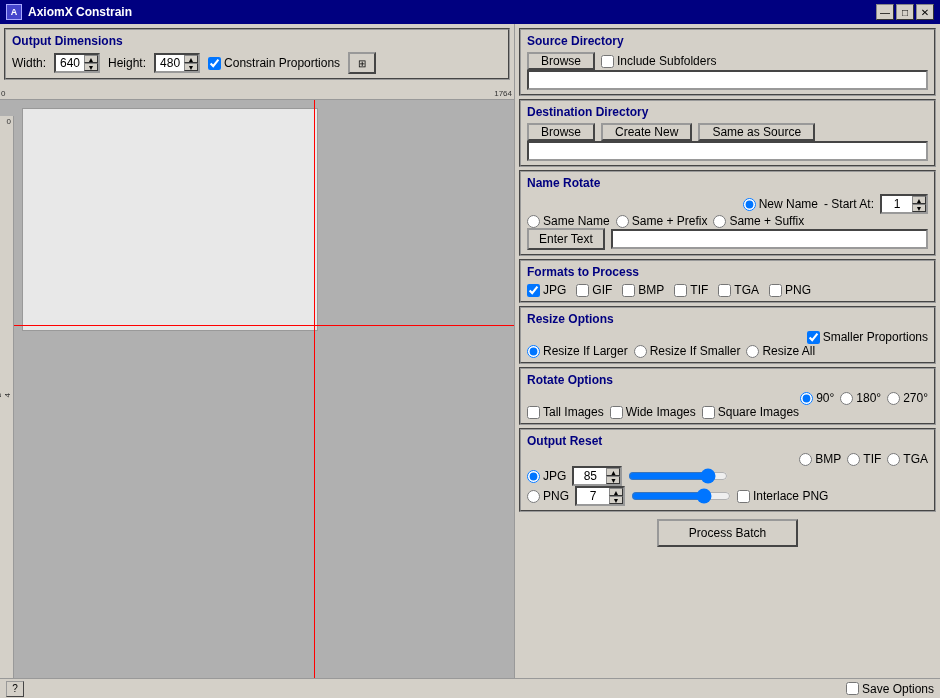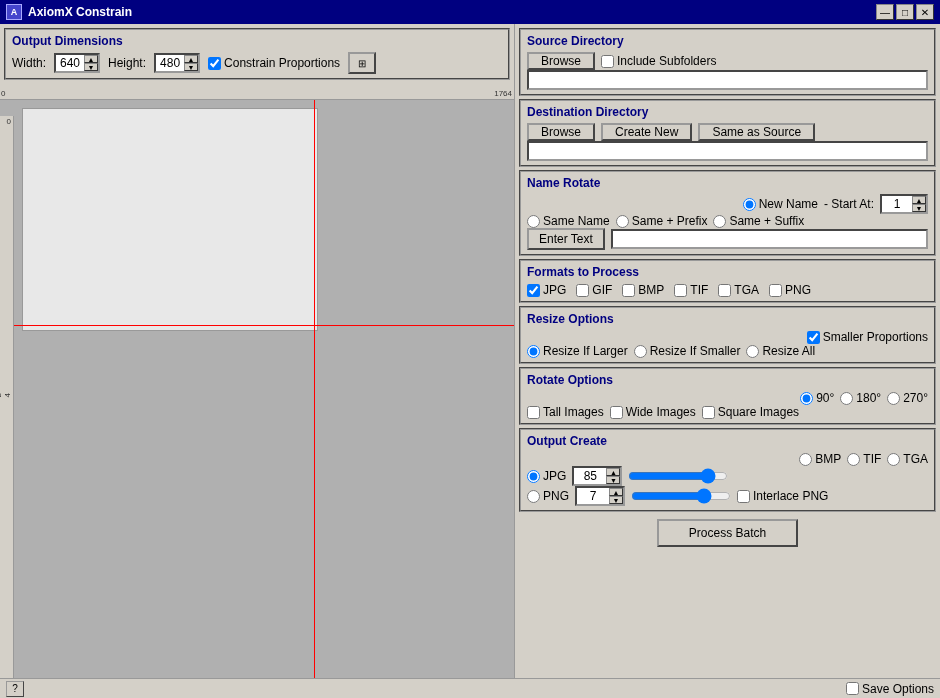--- a/index.html
+++ b/index.html
@@ -531,21 +531,21 @@
             <label class="checkbox-label">
               <input type="checkbox" style="">
               <span>Square Images</span>
             </label>
           </div>
       </div>
     </div>
 
     <div class="right-section">
       <div class="right-section-inner">
-        <div class="section-title">Output Create</div>
+        <div class="section-title">Output Reset</div>
         <div class="section-row" id="output-format-top-row">
             <div style="flex: 1 1 0%;"></div>
             <label class="radio-label">
               <input type="radio" name="out_format" style="">
               <span>BMP</span>
             </label>
             <label class="radio-label">
               <input type="radio" name="out_format" style="">
               <span>TIF</span>
             </label>

